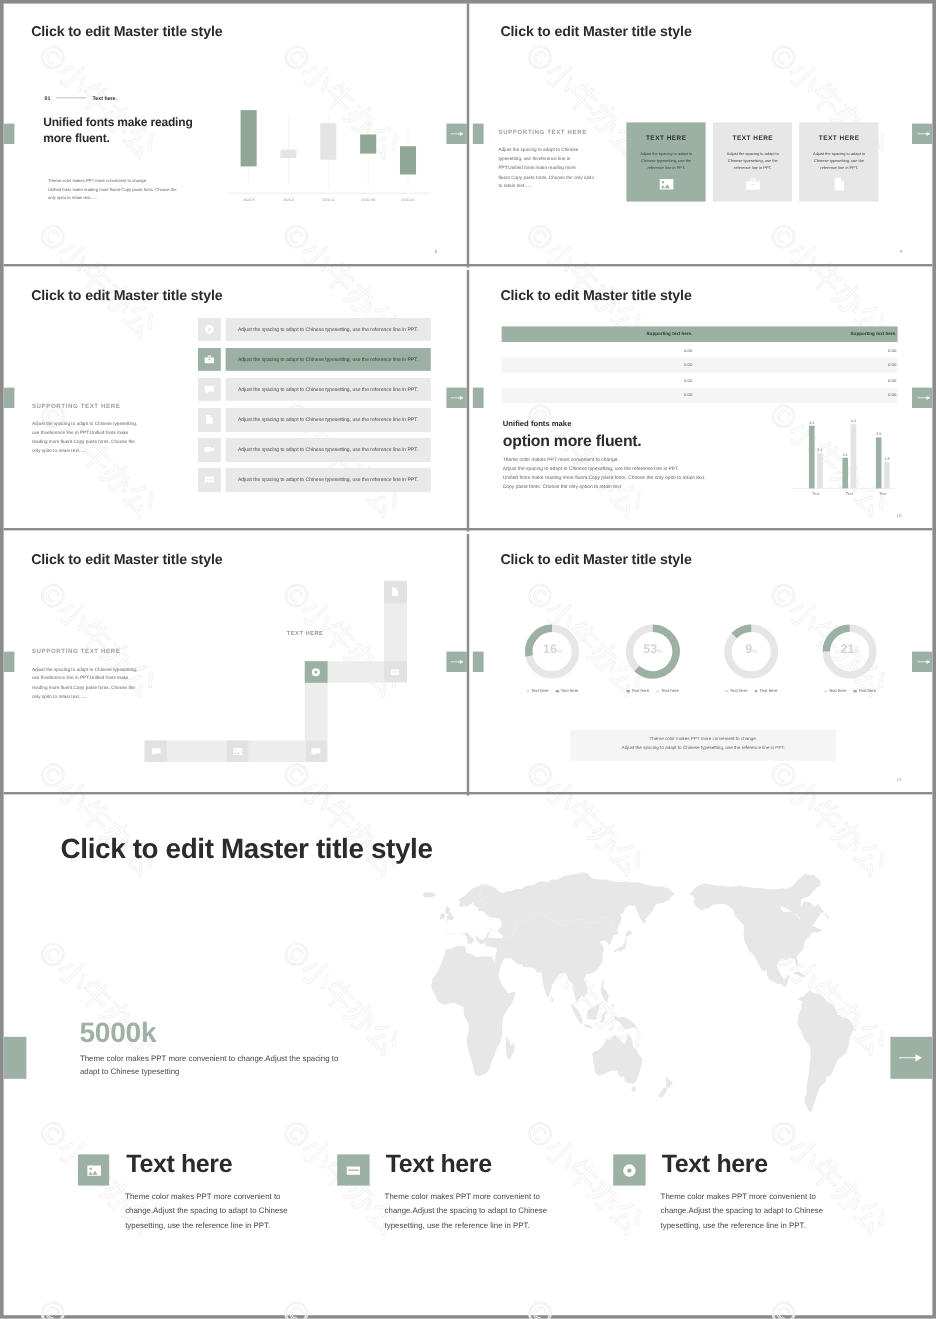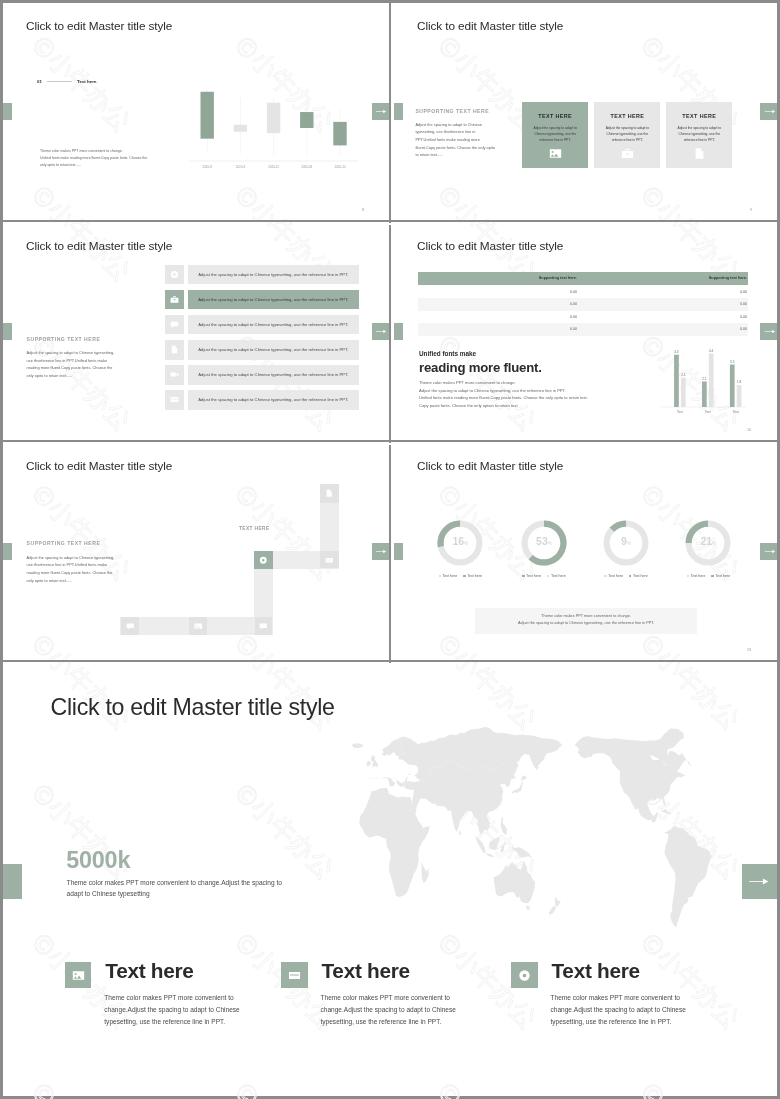--- a/index.html
+++ b/index.html
@@ -2,21 +2,21 @@
 <html><head>
 <meta charset="utf-8">
 <title>PPT Template Preview</title>
 <style>
   html,body{margin:0;padding:0;background:#fff;}
   body{width:780px;height:1099px;font-family:"Liberation Sans",sans-serif;overflow:hidden;}
   #page{position:relative;width:780px;height:1099px;box-sizing:border-box;border:3px solid #8b8b8b;background:#fff;}
   .sheet{position:absolute;left:0;top:0;width:774px;height:1093px;}
   .slide{position:absolute;background:transparent;overflow:hidden;}
   .divider{position:absolute;background:#8b8b8b;}
-  .title{position:absolute;font-weight:normal;color:#2b2b2b;letter-spacing:-0.1px;white-space:nowrap;}
+  .title{position:absolute;font-weight:bold;color:#2b2b2b;letter-spacing:-0.1px;white-space:nowrap;}
   .leftTab{position:absolute;background:#9cb0a3;}
   .rightTab{position:absolute;background:#9cb0a3;display:flex;align-items:center;justify-content:center;}
   .pnum{position:absolute;color:#9a9a9a;}
   .wm{position:absolute;left:0;top:0;width:780px;height:1099px;pointer-events:none;z-index:0;}
   
   .t6{font-size:3.5px;line-height:7.1px;color:#646464;}
 </style>
 </head>
 <body>
 
@@ -142,20 +142,21 @@
             <path d="M0.4 3 H10.2" stroke="#ffffff" stroke-width="0.85" fill="none" opacity="0.85"></path>
             <path d="M9.4 0.9 L12.8 3 L9.4 5.1 Z" fill="#ffffff"></path>
           </svg>
       </div>
 
       <div style="position:absolute;left:34px;top:74.4px;height:8px;display:flex;align-items:center">
         <span style="font-size:4.4px;font-weight:bold;color:#2b2b2b;letter-spacing:0.1px">01</span>
         <span style="display:inline-block;width:25px;height:0.7px;background:#c9c9c9;margin:0 5px"></span>
         <span style="font-size:4.4px;font-weight:bold;color:#2b2b2b">Text here.</span>
       </div>
+      <div style="position:absolute;left:33px;top:93px;width:136px;font-size:10.0px;font-weight:bold;line-height:13.2px;color:#2b2b2b;letter-spacing:-0.15px">Unified fonts make reading more fluent.</div>
       <div style="position:absolute;left:37px;top:145px;width:134px">
         <div class="t6">Theme  color makes PPT more convenient to change.</div>
         <div class="t6">Unified fonts make reading more fluent.Copy paste fonts. Choose the</div>
         <div class="t6">only opito to retain text......</div>
       </div>
       <div id="s1chart" style="position:absolute;left:185px;top:84px;width:180px;height:92px"><svg width="180" height="92" viewBox="0 0 180 92">
             <rect x="18.80" y="2.00" width="0.8" height="63.00" fill="#f4f4f4"></rect>
             <rect x="12.50" y="4.76" width="13.4" height="46.92" fill="#90a797"></rect>
             <rect x="52.00" y="10.40" width="0.8" height="56.40" fill="#f4f4f4"></rect>
             <rect x="45.70" y="37.76" width="13.4" height="6.96" fill="#e4e4e4"></rect>
@@ -311,21 +312,21 @@
           <div style="position:absolute;left:0;top:38.60px;width:330px;height:12.6px;background:#ffffff">
             <div style="position:absolute;left:0;top:4.2px;width:159px;text-align:right;font-size:3.6px;color:#5a5a5a">0.00</div>
             <div style="position:absolute;left:170px;top:4.2px;width:159px;text-align:right;font-size:3.6px;color:#5a5a5a">0.00</div>
           </div>
           <div style="position:absolute;left:0;top:51.20px;width:330px;height:12.6px;background:#f5f5f5">
             <div style="position:absolute;left:0;top:4.2px;width:159px;text-align:right;font-size:3.6px;color:#5a5a5a">0.00</div>
             <div style="position:absolute;left:170px;top:4.2px;width:159px;text-align:right;font-size:3.6px;color:#5a5a5a">0.00</div>
           </div>
         </div>
       <div style="position:absolute;left:25px;top:125.3px;font-size:6.4px;font-weight:bold;color:#2b2b2b">Unified fonts make</div>
-      <div style="position:absolute;left:25px;top:134.5px;font-size:13.2px;font-weight:bold;color:#2b2b2b;letter-spacing:-0.2px">reading more fluent.</div>
+      <div style="position:absolute;left:25px;top:134.5px;font-size:13.2px;font-weight:bold;color:#2b2b2b;letter-spacing:-0.2px">option more fluent.</div>
       <div style="position:absolute;left:25px;top:154.2px;width:230px">
         <div class="t6" style="line-height:7.5px;font-size:4.1px">Theme color makes PPT more convenient to change.</div>
         <div class="t6" style="line-height:7.5px;font-size:4.1px">Adjust the spacing to adapt to Chinese typesetting, use the reference line in PPT.</div>
         <div class="t6" style="line-height:7.5px;font-size:4.1px">Unified fonts make reading more fluent.Copy paste fonts. Choose the only opito to retain text.</div>
         <div class="t6" style="line-height:7.5px;font-size:4.1px">Copy paste  fonts. Choose the only option to retain text</div>
       </div>
       <div id="s4chart" style="position:absolute;left:266px;top:121.5px;width:88px;height:86px"><svg width="88" height="86" viewBox="0 0 88 86">
             <line x1="0" y1="60" x2="86" y2="60" stroke="#e9e9e9" stroke-width="0.55"></line>
             <rect x="14.10" y="7.76" width="4.7" height="52.24" fill="#9cb0a3"></rect>
             <text x="16.45" y="6.06" font-size="3.1" fill="#6f6f6f" text-anchor="middle" font-family="Liberation Sans,sans-serif">4.3</text>

